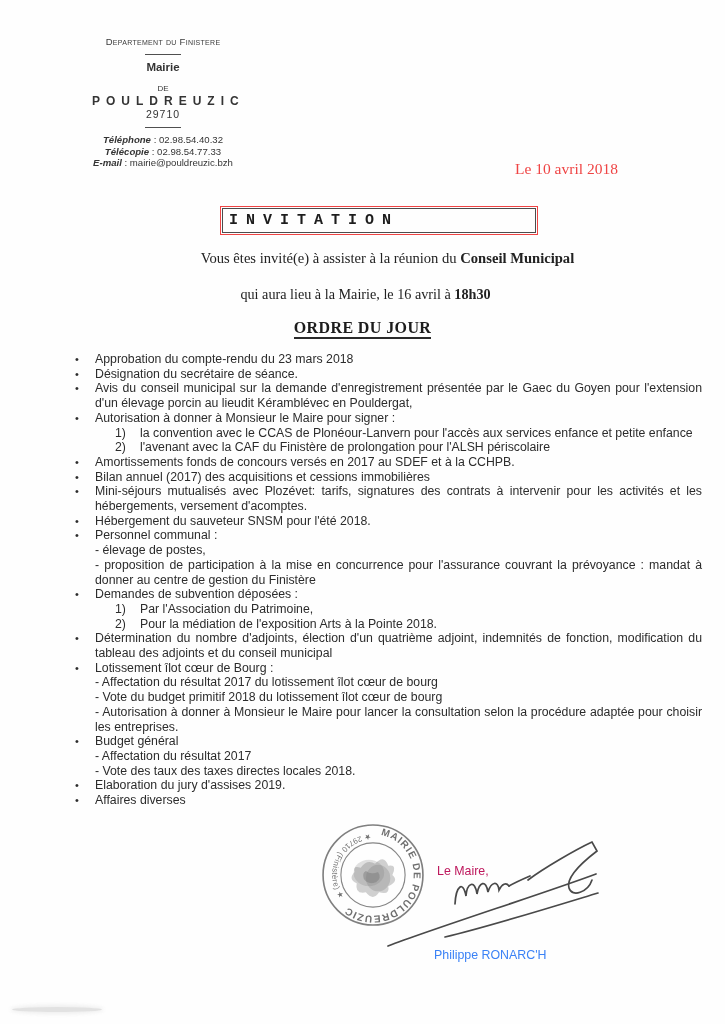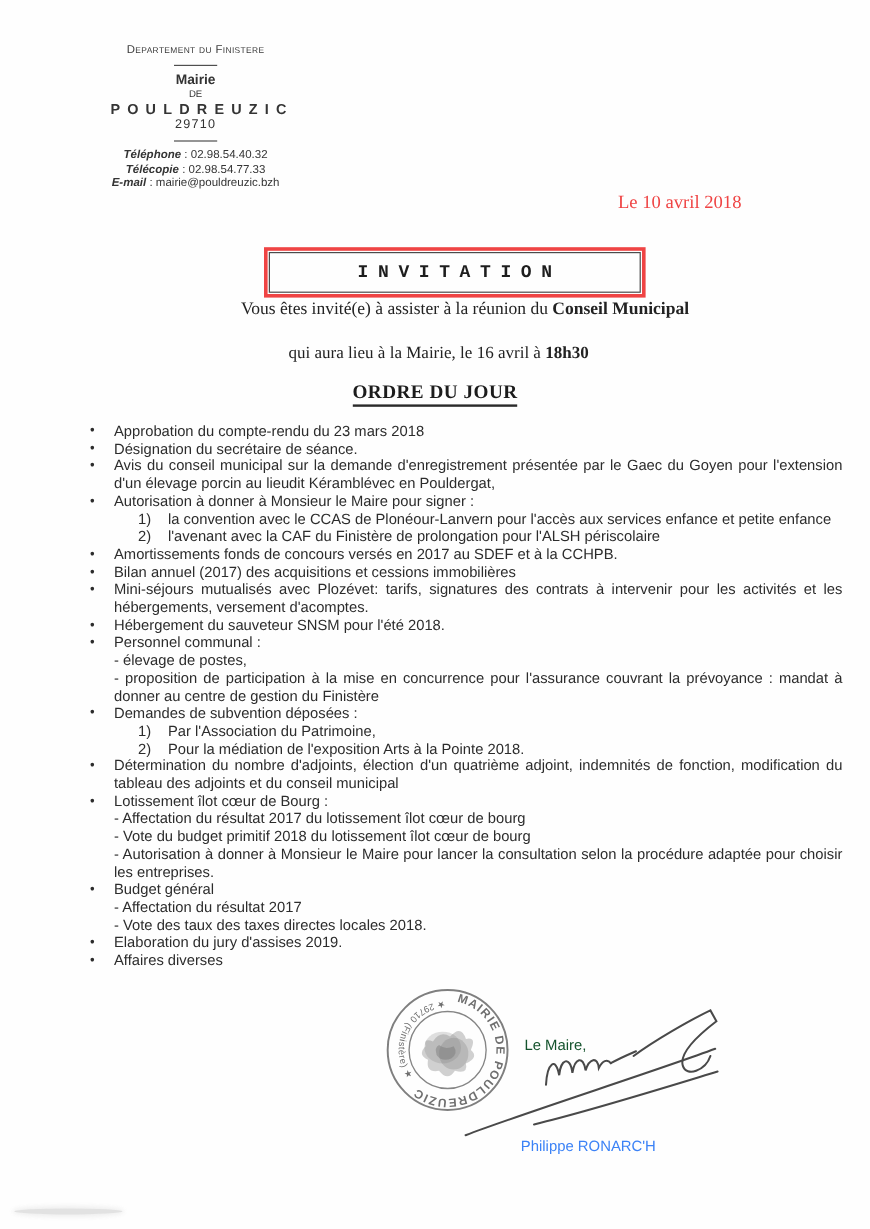--- a/index.html
+++ b/index.html
@@ -6,32 +6,32 @@
   .page {
     position:relative; width:725px; height:1024px; background:#fefefe;
     font-family:"Liberation Sans", sans-serif; color:#2d2d2d; overflow:hidden;
   }
 
   
   .letterhead { position:absolute; left:86px; top:36px; width:154px; text-align:center; color:#343434; }
   .lh-dept { font-variant:small-caps; font-size:9.5px; letter-spacing:.3px; color:#3a3a3a; }
   .rule { width:36px; border-top:1.6px solid #4f4f4f; margin:7px auto 6px auto; }
   .lh-mairie { font-weight:bold; font-size:11.5px; }
-  .lh-de { font-size:8px; margin-top:1px; }
+  .lh-de { font-size:8px; margin-top:11px; }
   .lh-commune { font-weight:bold; font-size:12px; letter-spacing:6px; margin-left:6px; margin-top:1px; }
   .lh-cp { font-size:10.5px; letter-spacing:1px; }
   .lh-contacts { margin-top:6px; font-size:9.6px; line-height:1.2; white-space:nowrap; }
   .lh-contacts .lbl { font-weight:bold; font-style:italic; }
 
   
   .date-line { position:absolute; left:515px; top:160px; font-family:"Liberation Serif", serif; font-size:15.5px; color:#ef4444; }
 
   
-  .inv-box { position:absolute; left:220px; top:206px; width:318px; height:42px; box-sizing:border-box;
-             border:3px solid #ef4444; display:flex; align-items:center; justify-content:center; }
+  .inv-box { position:absolute; left:220px; top:206px; width:318px; height:29px; box-sizing:border-box;
+             border:1px solid #ef4444; display:flex; align-items:center; }
   .inv-inner { position:absolute; inset:1px; border:1.2px solid #4c4c4c; }
   .inv-title { position:relative; font-family:"Liberation Mono", monospace; font-weight:bold; font-size:15px;
                letter-spacing:8px; text-indent:8px; color:#1d1d1d; }
 
   
   .intro1 { position:absolute; top:250px; left:0; width:100%; text-align:center; transform:translateX(25px);
             font-family:"Liberation Serif", serif; font-size:14.6px; color:#222; }
   .intro2 { position:absolute; top:286px; left:0; width:100%; text-align:center; transform:translateX(3px);
             font-family:"Liberation Serif", serif; font-size:14.2px; color:#222; }
   .intro1 b, .intro2 b { font-weight:bold;margin-top:44px; }
@@ -46,21 +46,21 @@
   .agenda-item { display:flex; }
   .bullet { flex:none; width:20px; font-size:11px; line-height:14.7px; }
   .item-body { flex:1; min-width:0; }
   .item-text { text-align:justify; }
   .sub-num { display:flex; margin-left:20px; }
   .sub-num .marker { flex:none; width:25px; }
   .sub-num .sub-text { flex:1; text-align:justify; }
   .sub-dash { text-align:justify; }
 
   
-  .closing-role { position:absolute; left:437px; top:864px; font-size:12.4px; color:#14532d;text-align:center; }
+  .closing-role { position:absolute; left:437px; top:864px; font-size:12.4px; color:#be185d;text-align:center; }
   .closing-name { position:absolute; left:434px; top:948px; font-size:12.4px; color:#3b82f6; }
   .stamp { position:absolute; left:320px; top:822px; width:106px; height:106px; opacity:.85; }
   .signature { position:absolute; left:330px; top:836px; width:280px; height:122px; }
 
   
   .artifact { position:absolute; left:12px; top:1007px; width:90px; height:5px; background:#e0e0e0;
               border-radius:50%; box-shadow:0 0 4px 2px #ececec; opacity:.9; }
 </style>
 </head>
 <body>

